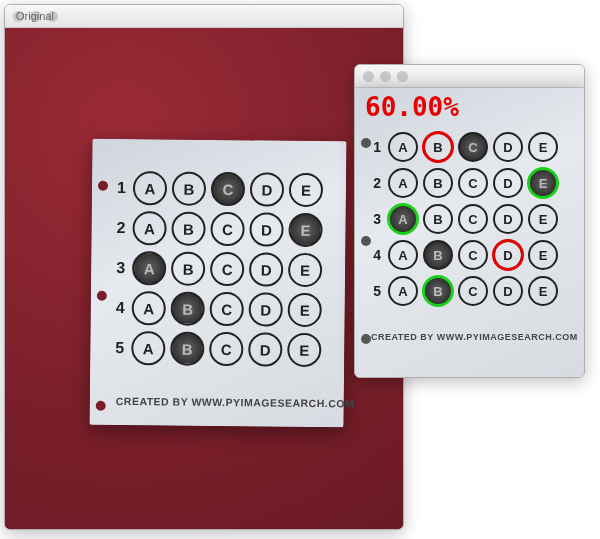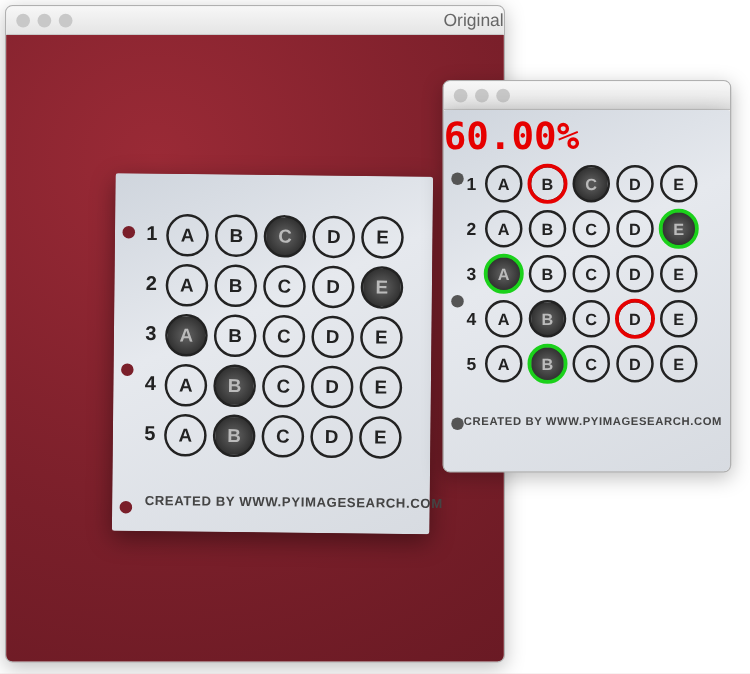--- a/index.html
+++ b/index.html
@@ -1,21 +1,21 @@
 <!DOCTYPE html>
 <html><head>
 <meta charset="utf-8">
 <style>
   html,body{margin:0;padding:0;width:600px;height:539px;background:#fff;font-family:-apple-system,Helvetica,Arial,sans-serif;overflow:hidden}
   .desktop{position:relative;width:600px;height:539px}
   .win{position:absolute;border:1px solid #b0b0b0;border-radius:6px;background:#fff;box-shadow:0 4px 16px rgba(0,0,0,.25);overflow:hidden}
   .titlebar{height:22px;background:linear-gradient(#f7f7f7,#e5e5e5);border-bottom:1px solid #c9c9c9;display:flex;align-items:center;position:relative}
   .traffic{display:flex;gap:6px;padding-left:8px}
   .dot{width:11px;height:11px;border-radius:50%;box-sizing:border-box}
-  .title{position:absolute;left:11px;right:0;text-align:right;font-size:14px;color:#666}
+  .title{position:absolute;left:11px;right:0;text-align:left;font-size:11px;color:#666}
   .content{position:relative;width:100%;height:calc(100% - 22px)}
   .bg-red{width:100%;height:100%;background:#86222d;background-image:radial-gradient(circle at 30% 20%,#9a2a36 0,#7a1f2a 60%,#6a1a24 100%)}
   .sheet{position:absolute;background:#dce0e6;background-image:linear-gradient(155deg,#cfd5dd 0%,#e6e9ee 40%,#d7dbe1 100%);box-shadow:0 6px 20px rgba(0,0,0,.4);border-radius:2px}
   .sheet.big{left:86px;top:112px;width:254px;height:286px;transform:rotate(.6deg)}
   .sheet.small{left:0;top:0;width:100%;height:100%}
   .hole{position:absolute;width:10px;height:10px;border-radius:50%;background:#7a1f2a}
   .sheet.small .hole{background:#555}
   .grid{position:absolute;display:flex;flex-direction:column;gap:6px}
   .sheet.big .grid{left:20px;top:32px}
   .sheet.small .grid{left:12px;top:44px}
@@ -26,21 +26,21 @@
   .bubble{border-radius:50%;display:flex;align-items:center;justify-content:center;font-weight:700;color:#222;box-sizing:border-box;position:relative}
   .sheet.big .bubble{width:34px;height:34px;border:2.5px solid #222;font-size:15px}
   .sheet.small .bubble{width:30px;height:30px;border:2px solid #222;font-size:13px}
   .bubble.filled{background:radial-gradient(circle,#555 20%,#333 70%);color:#bbb}
   .ring{position:absolute;inset:-3px;border:3px solid transparent;border-radius:50%;pointer-events:none}
   .ring.green{border-color:#1bd11b}
   .ring.red{border-color:#e60000}
   .footer-cr{position:absolute;font-weight:700;color:#444;letter-spacing:.5px;white-space:nowrap}
   .sheet.big .footer-cr{left:26px;bottom:18px;font-size:10.5px}
   .sheet.small .footer-cr{left:16px;bottom:36px;font-size:9px}
-  .score{position:absolute;left:0;top:4px;font-size:30px;font-weight:700;color:#e60000;font-family:monospace}
+  .score{position:absolute;left:10px;top:4px;font-size:26px;font-weight:700;color:#e60000;font-family:monospace}
   .win-original{left:4px;top:4px;width:398px;height:524px}
   .win-exam{left:354px;top:64px;width:229px;height:312px}
 </style>
 </head>
 <body>
 
 <div class="desktop">
 
   <div class="win win-original">
     <div class="titlebar">

